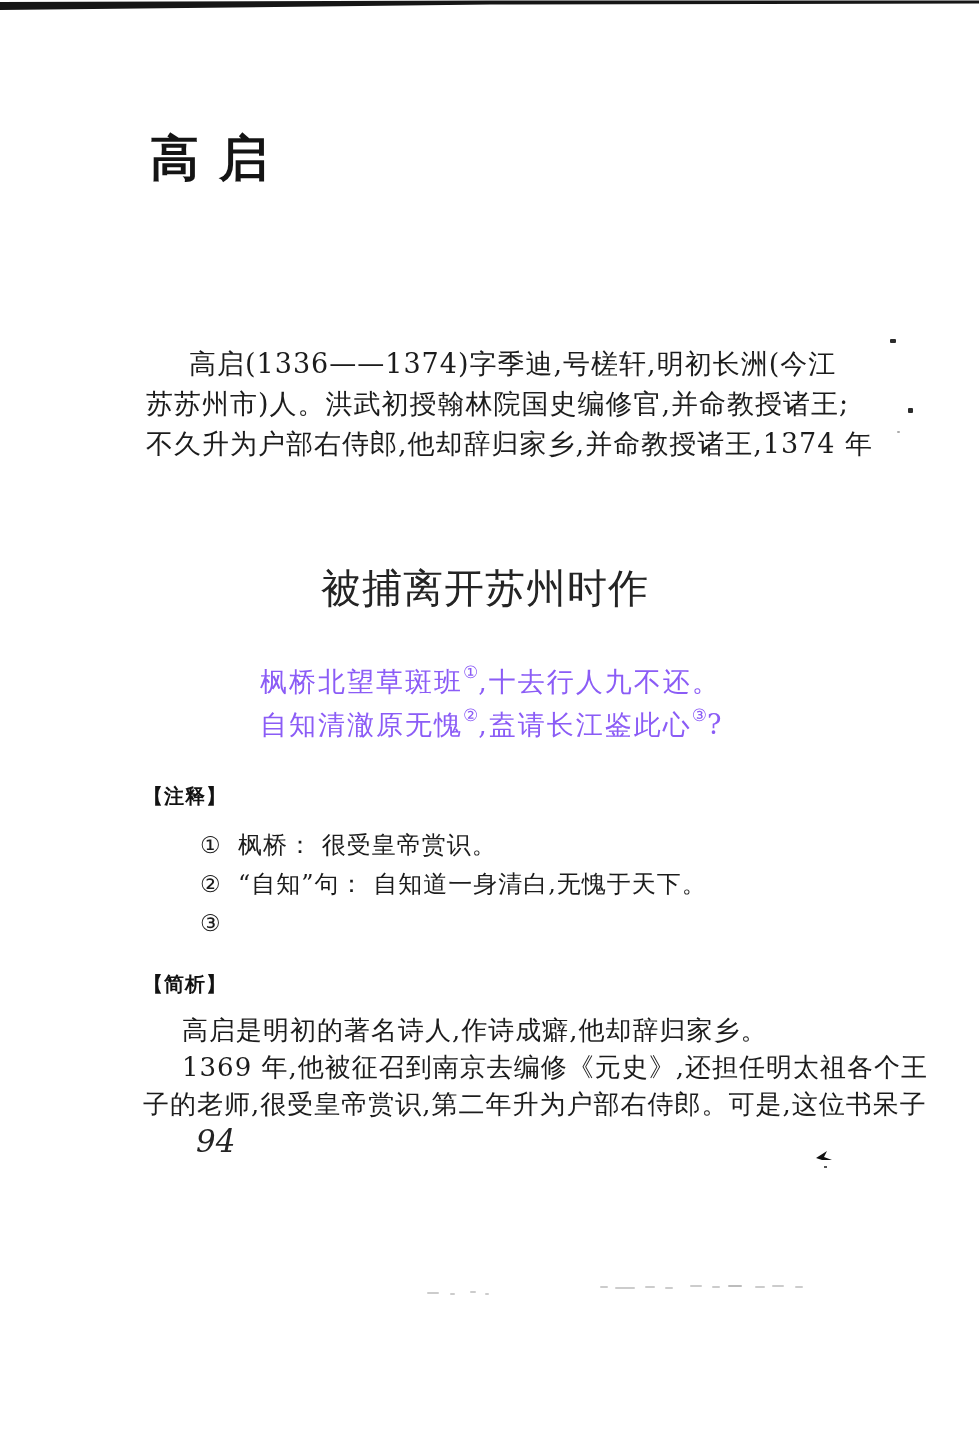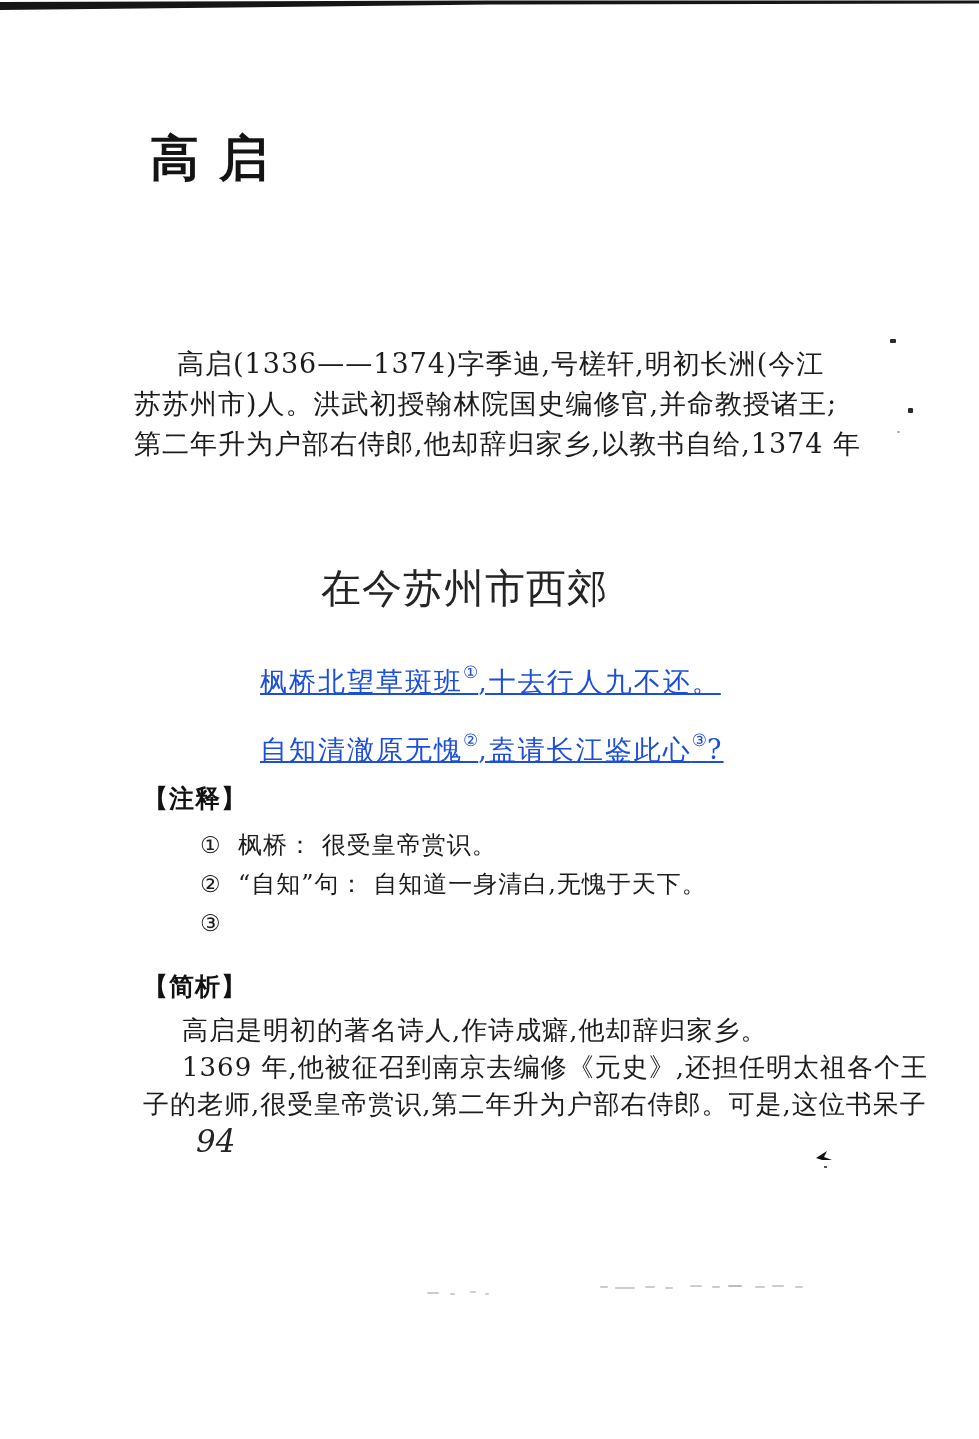--- a/index.html
+++ b/index.html
@@ -15,46 +15,46 @@
 
   .doc-title {
     position:absolute; left:150px; top:134px;
     display:flex; gap:20px;
     font-family:"DejaVu Sans","Liberation Sans",sans-serif;
     font-weight:700; font-size:49px; line-height:1;
     color:#141414;
   }
 
   .bio {
-    position:absolute; left:134px; top:344px; width:676px;
+    position:absolute; left:146px; top:344px; width:676px;
     font-size:27px; line-height:40px; color:#1c1c1c;
     letter-spacing:1px; white-space:nowrap;
   }
   .bio .indent { padding-left:43px; }
 
   .poem-title {
     position:absolute; left:321px; top:568px;
     font-size:40px; line-height:1; letter-spacing:1px;
     color:#242424; font-weight:400;
   }
 
   .poem-line {
     position:absolute; left:260px;
     font-size:27px; line-height:35px; letter-spacing:2px;
-    color:#1d4ed8; white-space:nowrap;text-decoration:underline;
+    color:#8b5cf6; white-space:nowrap;
   }
   .poem-line sup {
     font-size:17px; letter-spacing:0;
     position:relative; top:-3px; vertical-align:super; line-height:0;
   }
 
   .section-header {
     position:absolute; left:143px;
     font-family:"DejaVu Sans","Liberation Sans",sans-serif;
-    font-weight:700; font-size:25px; line-height:1;
+    font-weight:700; font-size:20px; line-height:1;
     color:#121212; letter-spacing:1px;
   }
   .hdr-notes { top:786px; }
   .hdr-analysis { top:974px; }
 
   .notes { position:absolute; left:200px; top:826px; width:620px; }
   .note-item {
     display:flex; align-items:baseline;
     height:39px; line-height:39px;
     font-size:24px; color:#1c1c1c; white-space:nowrap;
@@ -91,29 +91,29 @@
   </svg>
 
   <div class="doc-title">
     <span>高</span>
     <span>启</span>
   </div>
 
   <div class="bio">
     <div class="indent">高启(1336——1374)字季迪,号槎轩,明初长洲(今江</div>
     <div>苏苏州市)人。洪武初授翰林院国史编修官,并命教授诸王;</div>
-    <div>第二年升为户部右侍郎,他却辞归家乡,以教书自给,1374 年</div>
+    <div>不久升为户部右侍郎,他却辞归家乡,并命教授诸王,1374 年</div>
   </div>
 
-  <div class="poem-title">在今苏州市西郊</div>
+  <div class="poem-title">被捕离开苏州时作</div>
 
   <div class="poem-line" style="top:664px;">
     <span>枫桥北望草斑班</span><sup>①</sup><span>,十去行人九不还。</span>
   </div>
-  <div class="poem-line" style="top:732px;text-align:right;">
+  <div class="poem-line" style="top:707px;text-align:right;">
     <span>自知清澈原无愧</span><sup>②</sup><span>,盍请长江鉴此心</span><sup>③</sup><span>?</span>
   </div>
 
   <div class="section-header hdr-notes">【注释】</div>
   <div class="notes">
     <div class="note-item">
       <span class="note-num">①</span>
       <span class="note-text">枫桥： 很受皇帝赏识。</span>
     </div>
     <div class="note-item">

